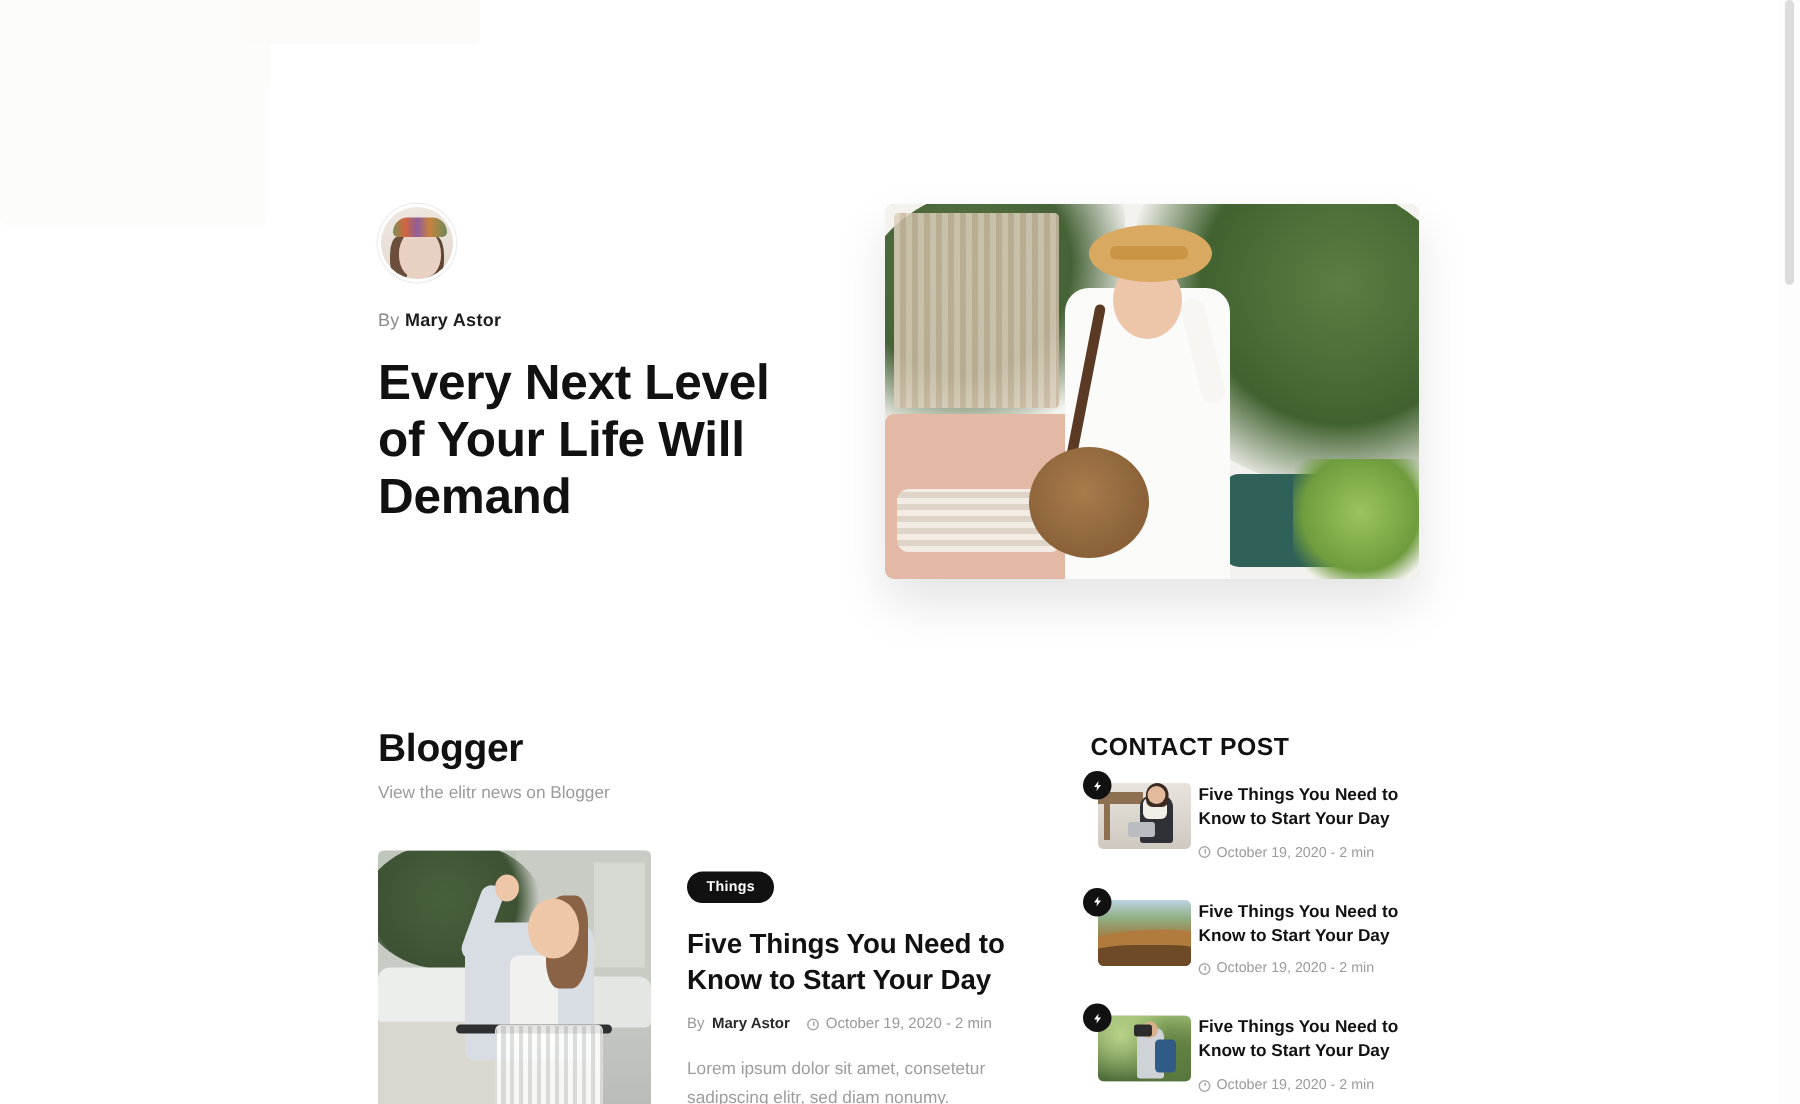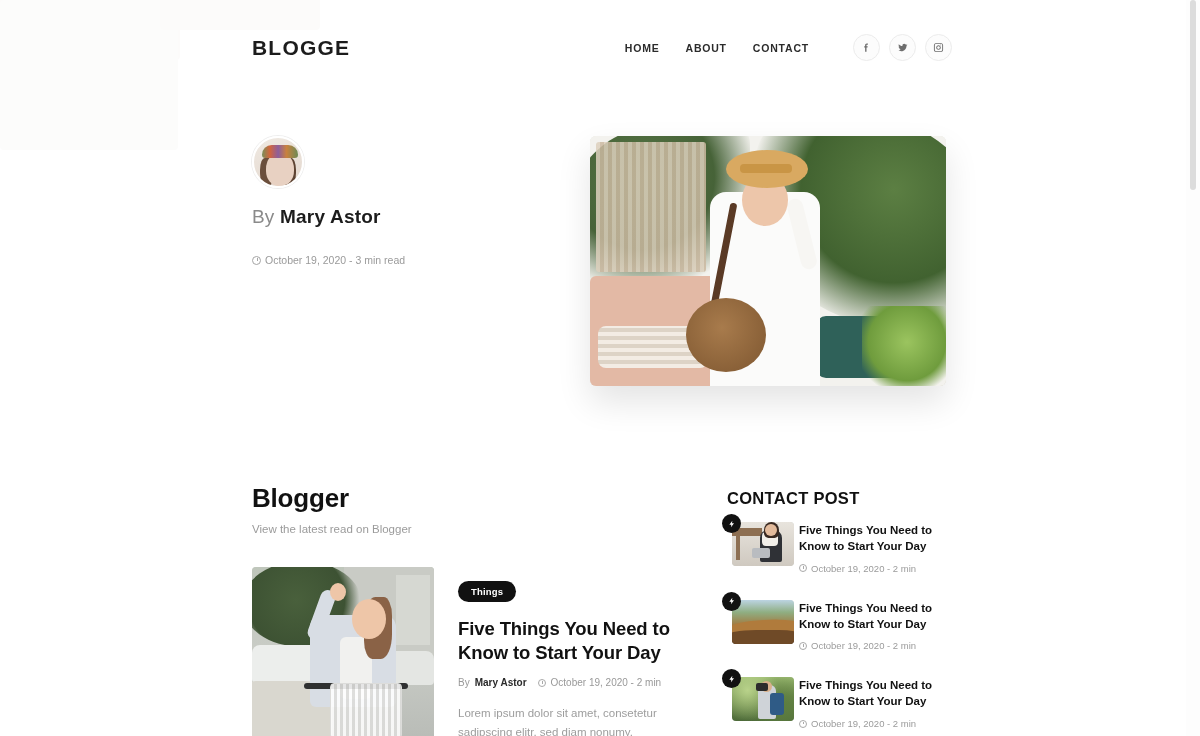--- a/index.html
+++ b/index.html
@@ -57,21 +57,21 @@
   .avatar .face {
     position:absolute; left:12px; top:14px; width:28px; height:34px;
     border-radius: 50% 50% 45% 45%; background:#e8d1c2;
   }
   .avatar .hair-l { position:absolute; left:6px; top:20px; width:12px; height:30px; background:#6b4f3c; border-radius:40% 10% 30% 50%; }
   .avatar .hair-r { position:absolute; right:6px; top:20px; width:12px; height:30px; background:#5e4staat; }
   .avatar .hair-r { background:#5e4433; border-radius:10% 40% 50% 30%; }
   .avatar .crown { position:absolute; left:8px; top:7px; width:36px; height:13px; border-radius:12px 12px 4px 4px;
     background: linear-gradient(90deg,#7a8f58 0%, #d2653d 22%, #8d5e9c 45%, #c9813e 68%, #6d8a55 100%); }
   .byline {
-    margin-top: 18px; font-size: 19px; color: #8a8a8a; letter-spacing: 0.2px;
+    margin-top: 18px; font-size: 12px; color: #8a8a8a; letter-spacing: 0.2px;
   }
   .byline b { color: #1c1c1c; font-weight: bold; }
   .hero-title {
     margin-top: 16px; font-size: 33px; line-height: 1.15; font-weight: bold;
     color: #111; letter-spacing: -0.2px; max-width: 270px;
   }
   .hero-meta {
     margin-top: 26px; font-size: 10.5px; color: #9a9a9a;
     display: flex; align-items: center; gap: 4px;
   }
@@ -200,65 +200,33 @@
 </style>
 </head>
 <body>
 
 <div class="page">
 
   <div class="blob blob-a"></div>
   <div class="blob blob-b"></div>
   <div class="blob blob-c"></div>
 
-  <div class="header">
-    <div class="header-inner">
-      <div class="logo">BLOGGE</div>
-      <div class="header-right">
-        <div class="nav">
-          <div class="nav-item">HOME</div>
-          <div class="nav-item">ABOUT</div>
-          <div class="nav-item">CONTACT</div>
-        </div>
-        <div class="socials">
-          <div class="social">
-            <svg viewBox="0 0 24 24">
-                <path d="M15 3h-2.5C10.6 3 9 4.6 9 6.5V9H7v3h2v9h3v-9h2.2l.4-3H12V6.8c0-.5.3-.8.9-.8H15V3z"></path>
-              </svg>
-          </div>
-          <div class="social">
-            <svg viewBox="0 0 24 24">
-                <path d="M22 5.8c-.7.3-1.5.5-2.3.6.8-.5 1.4-1.3 1.7-2.2-.8.5-1.7.8-2.6 1C18 4.4 16.9 4 15.8 4c-2.2 0-4 1.8-4 4 0 .3 0 .6.1.9C8.6 8.7 5.9 7.2 4 4.9c-.3.6-.5 1.3-.5 2 0 1.4.7 2.6 1.8 3.3-.7 0-1.3-.2-1.8-.5 0 2 1.4 3.6 3.2 4-.3.1-.7.1-1.1.1-.3 0-.5 0-.8-.1.5 1.6 2 2.8 3.8 2.8-1.4 1.1-3.1 1.7-5 1.7H3c1.8 1.1 3.9 1.8 6.2 1.8 7.4 0 11.5-6.2 11.5-11.5v-.5c.8-.6 1.5-1.3 2-2.2z"></path>
-              </svg>
-          </div>
-          <div class="social">
-            <svg viewBox="0 0 24 24">
-                <path d="M17 2H7C4.2 2 2 4.2 2 7v10c0 2.8 2.2 5 5 5h10c2.8 0 5-2.2 5-5V7c0-2.8-2.2-5-5-5zm3 15c0 1.7-1.3 3-3 3H7c-1.7 0-3-1.3-3-3V7c0-1.7 1.3-3 3-3h10c1.7 0 3 1.3 3 3v10zM12 7c-2.8 0-5 2.2-5 5s2.2 5 5 5 5-2.2 5-5-2.2-5-5-5zm0 8c-1.7 0-3-1.3-3-3s1.3-3 3-3 3 1.3 3 3-1.3 3-3 3zm5.8-8.3c0 .6-.5 1.1-1.1 1.1-.6 0-1.1-.5-1.1-1.1 0-.6.5-1.1 1.1-1.1.6 0 1.1.5 1.1 1.1z"></path>
-              </svg>
-          </div>
-        </div>
-      </div>
-    </div>
-  </div>
 
   <div class="hero">
     <div class="hero-left">
       <div class="avatar">
         <span class="hair-l"></span>
           <span class="hair-r"></span>
         <span class="face"></span>
           <span class="crown"></span>
       </div>
       <div class="byline">
         <span>By </span><b>Mary Astor</b>
       </div>
-      <div class="hero-meta">
-        <span class="clock"></span>
-        <span>October 19, 2020 - 3 min read</span>
-      </div>
+      <div class="hero-title">Every Next Level of Your Life Will Demand</div>
     </div>
     <div class="hero-figure">
       <div class="ph hero-ph">
         <i class="wall"></i>
           <i class="palm1"></i>
           <i class="palm2"></i>
           <i class="macrame"></i>
         <i class="bed"></i>
           <i class="pillow"></i>
           <i class="cushion"></i>
@@ -270,21 +238,21 @@
         <i class="head"></i>
           <i class="hat"></i>
           <i class="hatband"></i>
           <i class="bag"></i>
       </div>
     </div>
   </div>
 
   <div class="articles">
     <div class="sec-title">Blogger</div>
-    <div class="sec-sub">View the latest read on Blogger</div>
+    <div class="sec-sub">View the elitr news on Blogger</div>
 
     <div class="article-card">
       <div class="article-img">
         <div class="ph bike-ph">
           <i class="bldg"></i>
             <i class="bldg2"></i>
             <i class="trees"></i>
           <i class="car1"></i>
             <i class="car2"></i>
             <i class="car3"></i>

